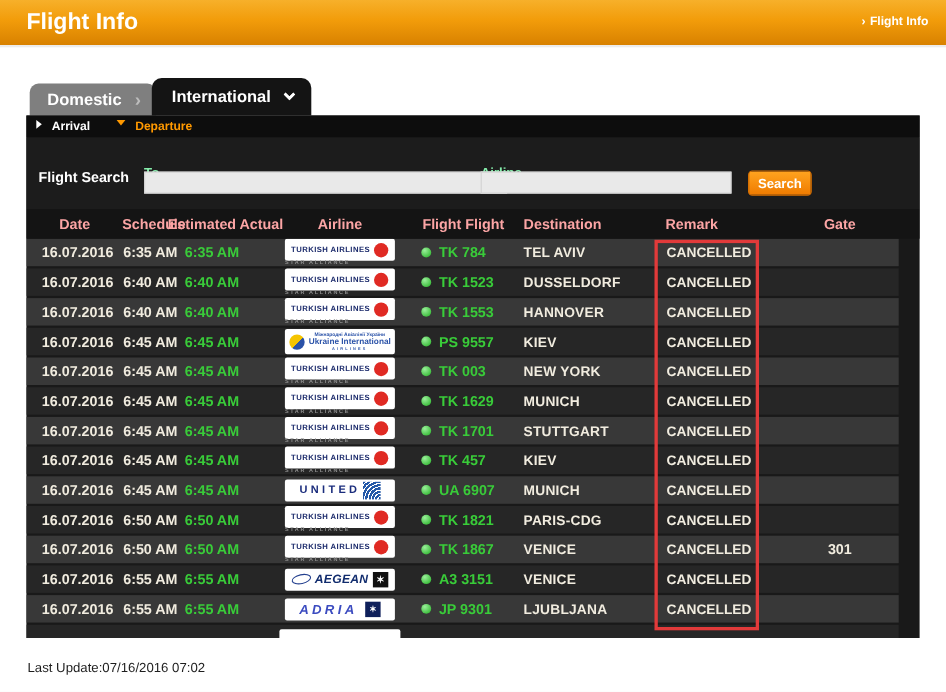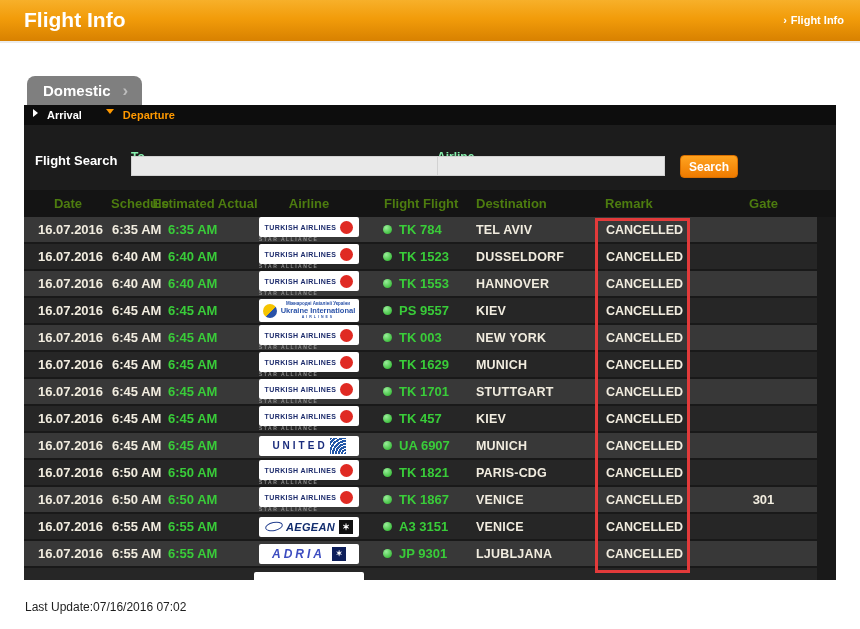--- a/index.html
+++ b/index.html
@@ -34,21 +34,21 @@
   .searchbar { position:relative; height:65px; background:#1c1c1c; }
   .fs-label { position:absolute; left:11px; top:28px; color:#fff; font-weight:bold; font-size:13px; }
   .field-label { position:absolute; top:25px; color:#86efac; font-weight:bold; font-size:12px; }
   .lbl-to { left:107px; } .lbl-airline { left:413px; }
   .sinput { position:absolute; top:31px; height:20px; background:#e9e9e9; border:1px solid #d2d2d2; font-size:12px; padding:0 4px; }
   .in-to { left:107px; width:330px; } .in-airline { left:413px; width:228px; }
   .search-btn { position:absolute; left:656px; top:30px; width:58px; height:23px; color:#fff; font-weight:bold; font-size:12px;
     background:linear-gradient(#ffa31f,#ef7b00); border:1px solid #d86f00; border-radius:4px; cursor:pointer; }
 
   
-  .thead { height:27px; background:#141414; display:flex; align-items:center; color:#4d7c0f; font-weight:bold; font-size:13px; }
+  .thead { height:27px; background:#141414; display:flex; align-items:center; color:#fca5a5; font-weight:bold; font-size:13px; }
   .hc { flex:none; display:flex; white-space:nowrap; }
   .hc.center { justify-content:center; } .hc.left4 { padding-left:4px; } .hc.left8 { padding-left:8px; }
 
   
   .w0{width:88px;} .w1{width:56px;} .w2{width:74px;} .w3{width:134px;}
   .w4{width:96px;} .w5{width:125px;} .w6{width:113px;} .w7{width:107px;}
 
   
   .rows-wrap { display:flex; height:363px; overflow:hidden;gap:41px; }
   .rows { width:793px; }
@@ -106,20 +106,24 @@
     <div class="crumb">
       <span class="arr">›</span><span>Flight Info</span>
     </div>
   </header>
 
   <nav class="tabs">
     <div class="tab tab-domestic">
       <span>Domestic</span>
       <span class="tab-arrow">›</span>
     </div>
+    <div class="tab tab-intl">
+      <span>International</span>
+      <span class="chev-down"></span>
+    </div>
   </nav>
 
   <section class="panel">
 
     <div class="subnav">
       <a class="arrival">
         <span class="tri-right"></span>
         <span>Arrival</span>
       </a>
       <a class="departure">

